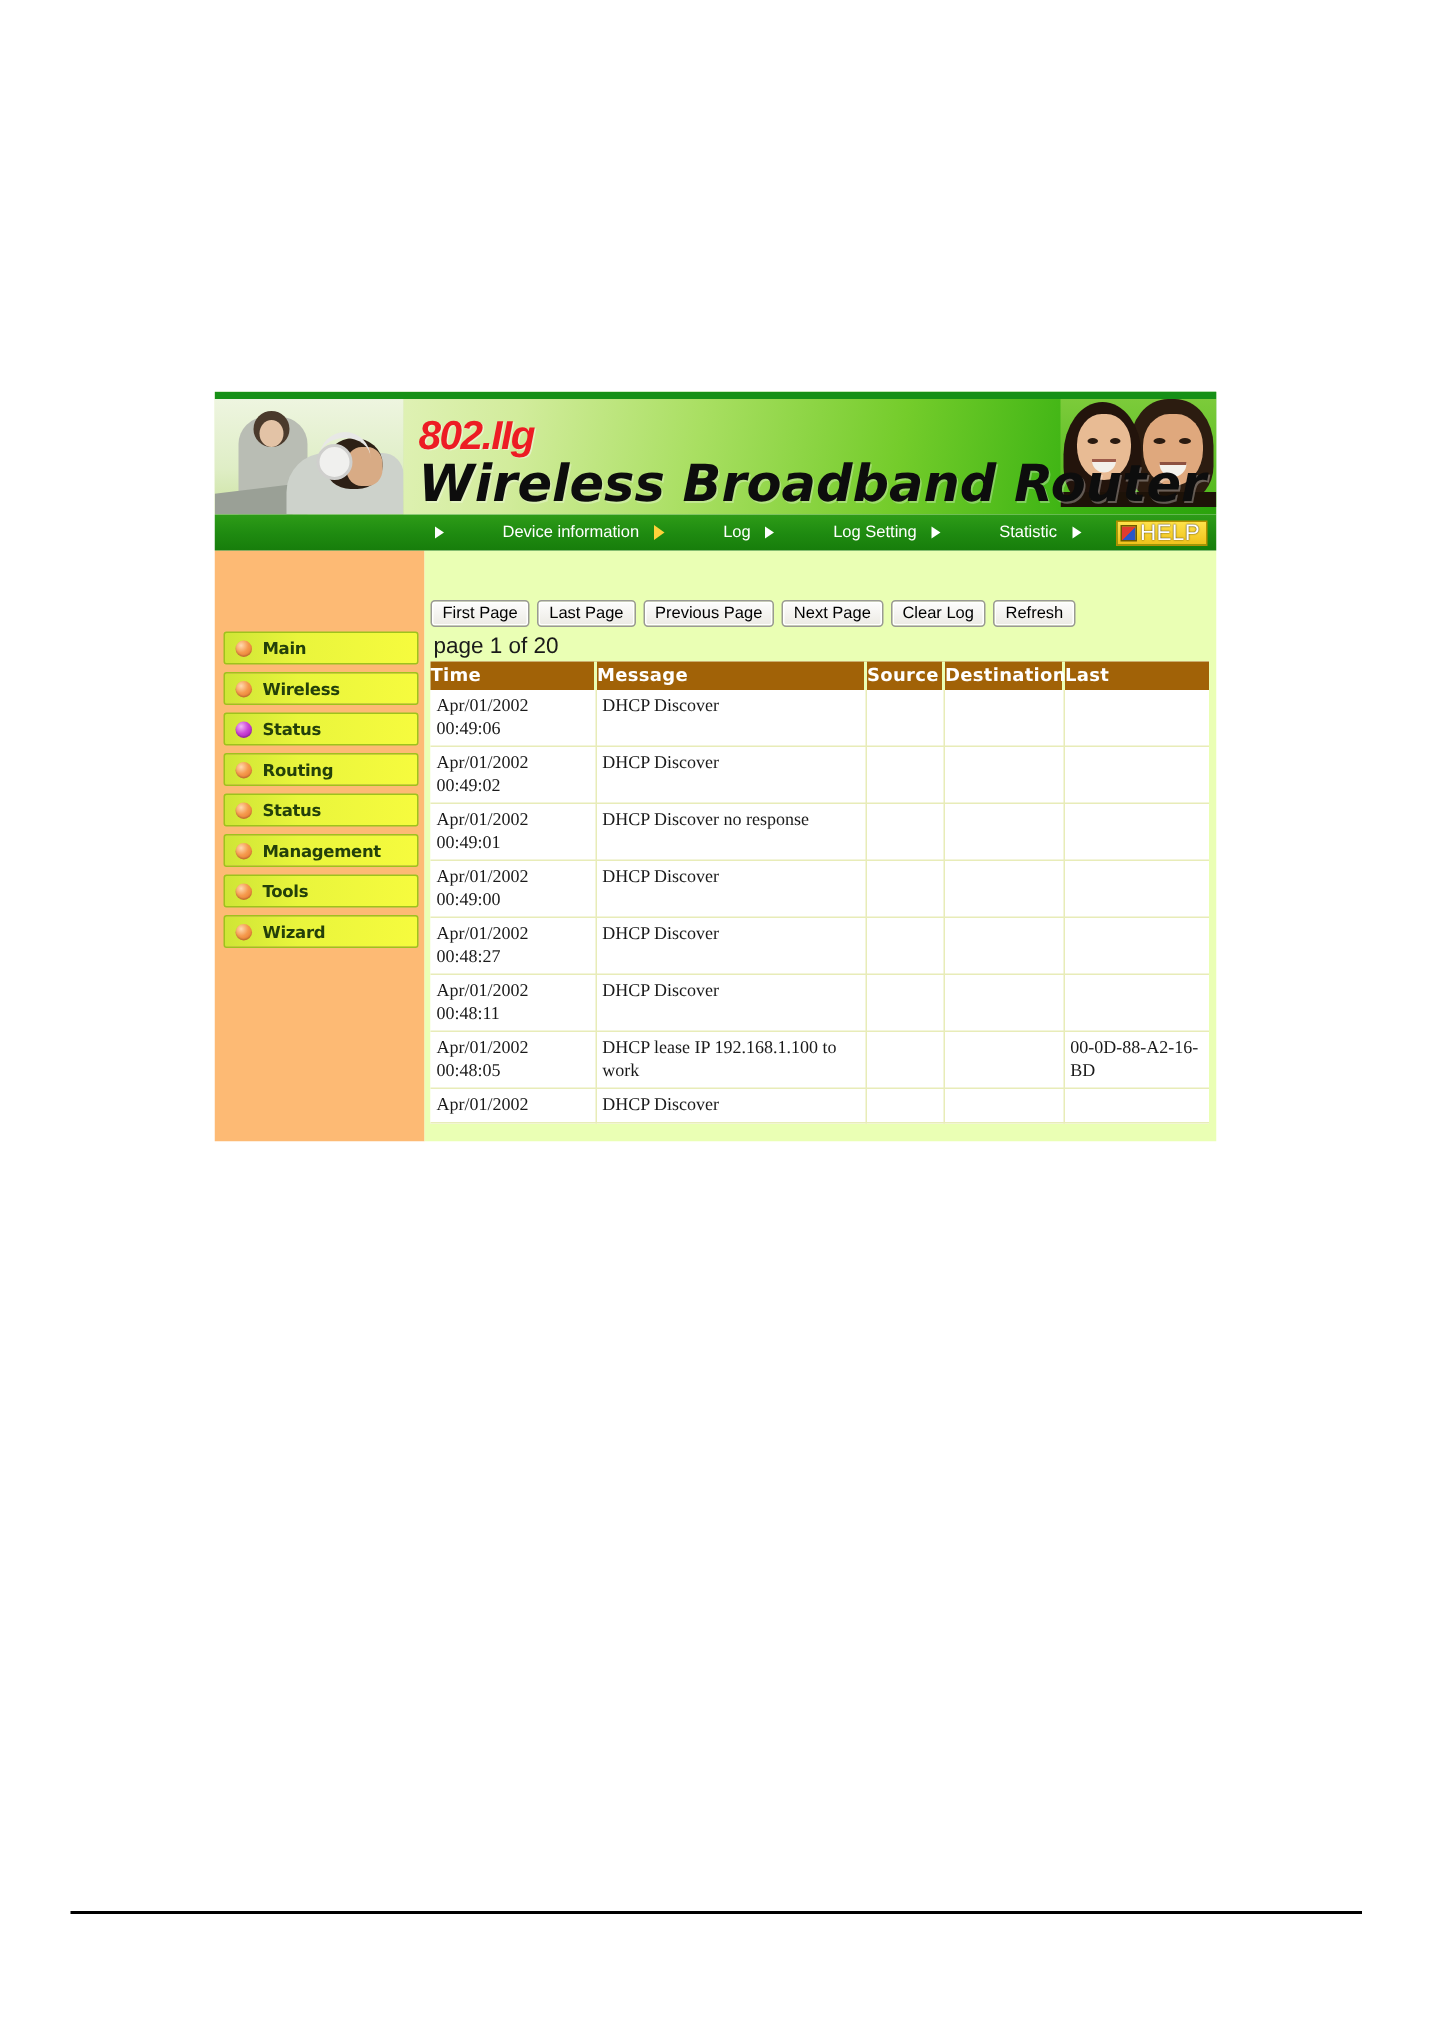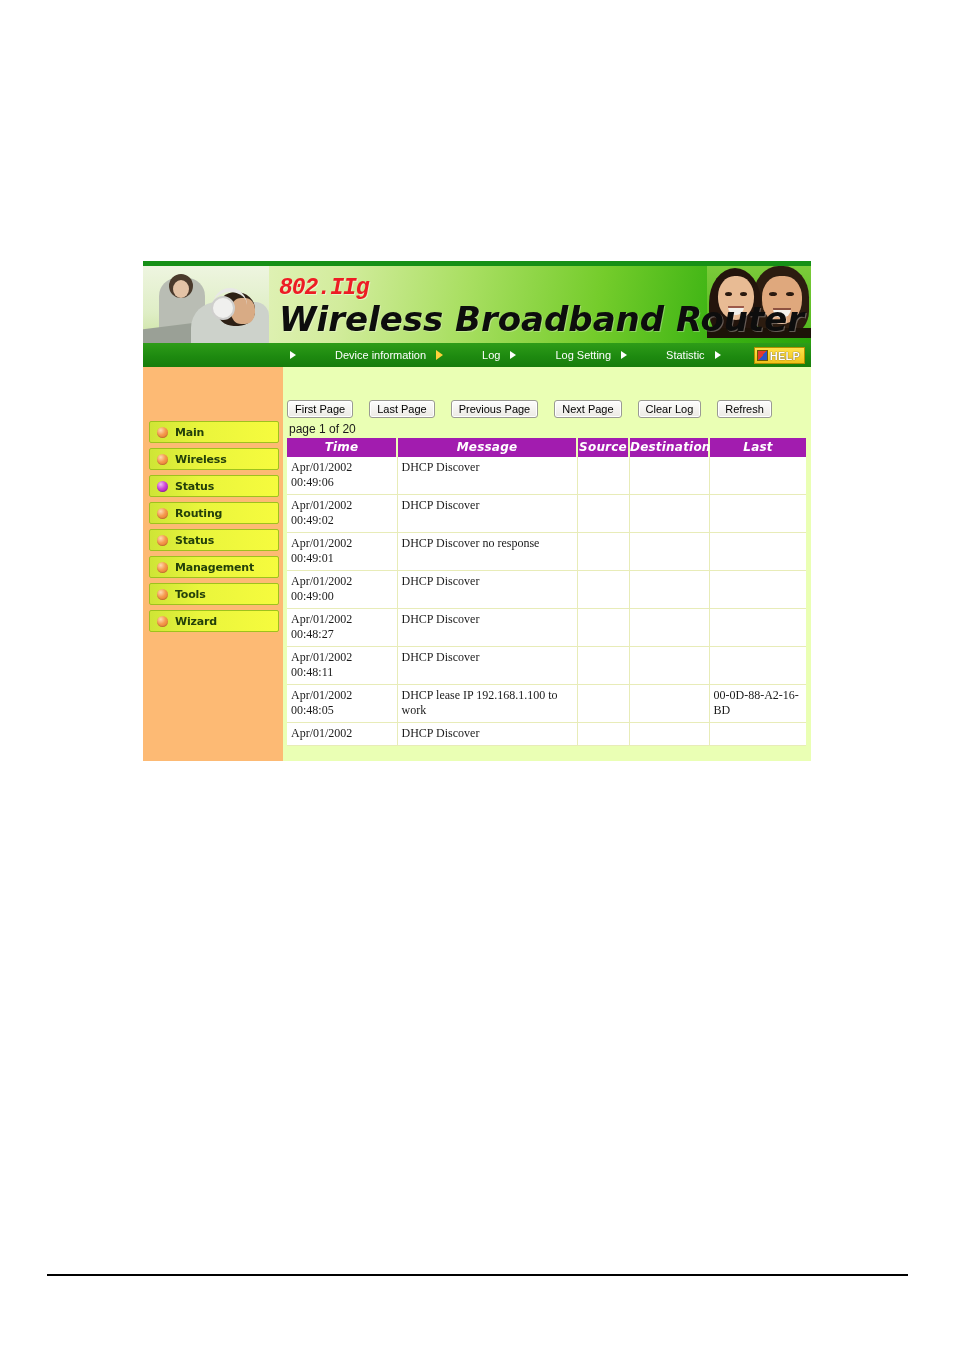--- a/index.html
+++ b/index.html
@@ -154,24 +154,24 @@
   }
 
   
   .brand-wrap {
     position: absolute;
     left: 136px;
     top: 16px;
     z-index: 4;
   }
   .brand-top {
-    font-family: Liberation Mono, monospace;
+    font-family: Liberation Sans, sans-serif;
     font-style: italic;
     font-weight: bold;
-    font-size: 23px;
+    font-size: 27px;
     color: #ed1c24;
     letter-spacing: -1px;
     line-height: 1;
     text-shadow: 1px 1px 0 rgba(255,255,255,0.45);
   }
   .brand-main {
     font-family: "DejaVu Sans", sans-serif;
     font-style: italic;
     font-weight: bold;
     font-size: 34px;
@@ -240,22 +240,22 @@
     padding: 0 4px 0 2px;
     cursor: pointer;
   }
   .help-icon {
     width: 9px; height: 9px;
     background:
       linear-gradient(135deg,#e03b2f 0%, #e03b2f 50%, #2a55c8 50%, #2a55c8 100%);
     border: 1px solid #6d5a00;
   }
   .help-text {
-    font-size: 11px;
-    font-weight: bold;
+    font-size: 15px;
+    font-weight: normal;
     color: #ffffff;
     text-shadow: 0 0 1px #000;
     letter-spacing: 0.2px;
   }
 
   
   .body-row {
     display: flex;
     width: 668px;
     height: 394px;
@@ -303,60 +303,59 @@
   .content {
     flex: 1 1 auto;
     background: #eaffb4;
     padding: 33px 0 0 4px;
     box-sizing: border-box;
     overflow: hidden;
   }
 
   .btn-row {
     display: flex;
-    gap: 16px;
+    gap: 5px;
     margin-bottom: 4px;
   }
   .ctrl-btn {
     font-family: "Liberation Sans", sans-serif;
     font-size: 11px;
     color: #000000;
     background: linear-gradient(180deg,#fdfdfd 0%, #eceae4 100%);
     border: 1px solid #9a9a94;
     border-radius: 3px;
     box-shadow: inset 0 0 0 1px #ffffff;
     padding: 2px 7px;
     cursor: pointer;
     white-space: nowrap;
   }
 
   .page-indicator {
     font-family: "Liberation Sans", sans-serif;
-    font-size: 12px;
+    font-size: 15px;
     color: #1a1a1a;
     margin: 2px 0 2px 2px;
   }
 
   table.log-table {
     border-collapse: collapse;
     width: 519px;
     table-layout: fixed;
     background: #ffffff;
   }
   table.log-table th {
-    background: #a21caf;
+    background: #a16207;
     color: #ffffff;
     font-family: "DejaVu Sans", sans-serif;
     font-weight: bold;
     font-size: 12px;
-    text-align: center;
+    text-align: left;
     padding: 2px 0 3px 0;
     border-right: 2px solid #eaffb4;
     letter-spacing: 0.2px;
-    font-style: italic;
   }
   table.log-table th:last-child { border-right: none; }
 
   table.log-table td {
     font-family: "Liberation Serif", serif;
     font-size: 12px;
     color: #1a1a1a;
     border-bottom: 1px solid #e8ecb8;
     border-right: 1px solid #e8ecb8;
     padding: 3px 4px 4px 4px;

